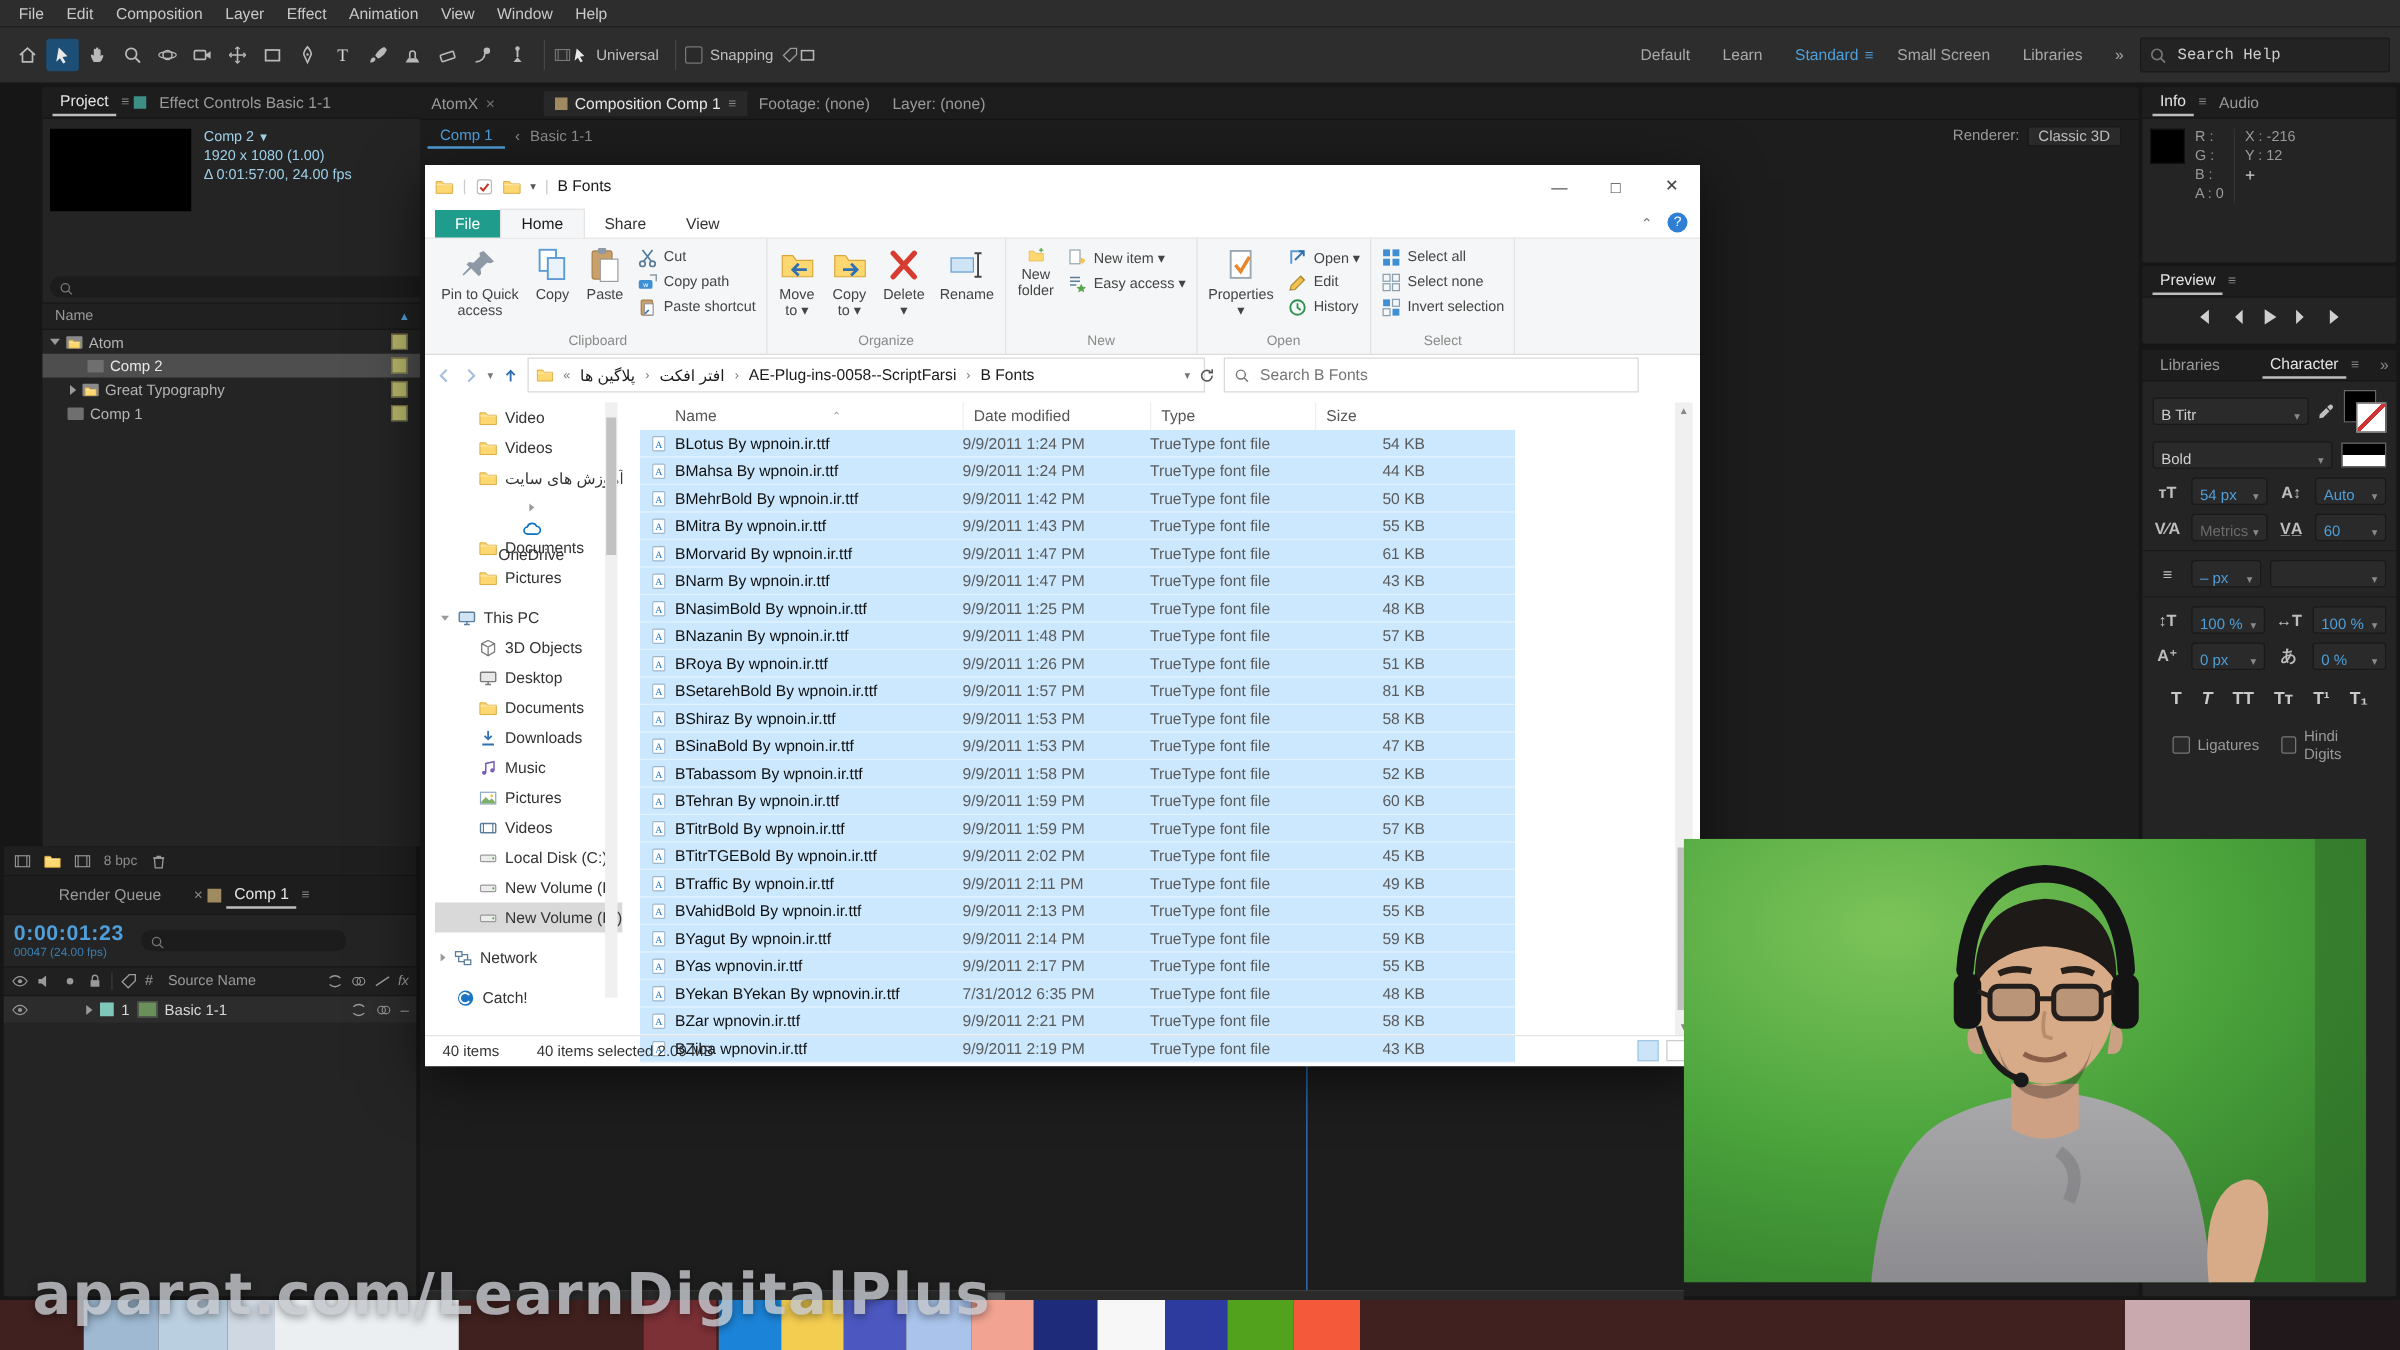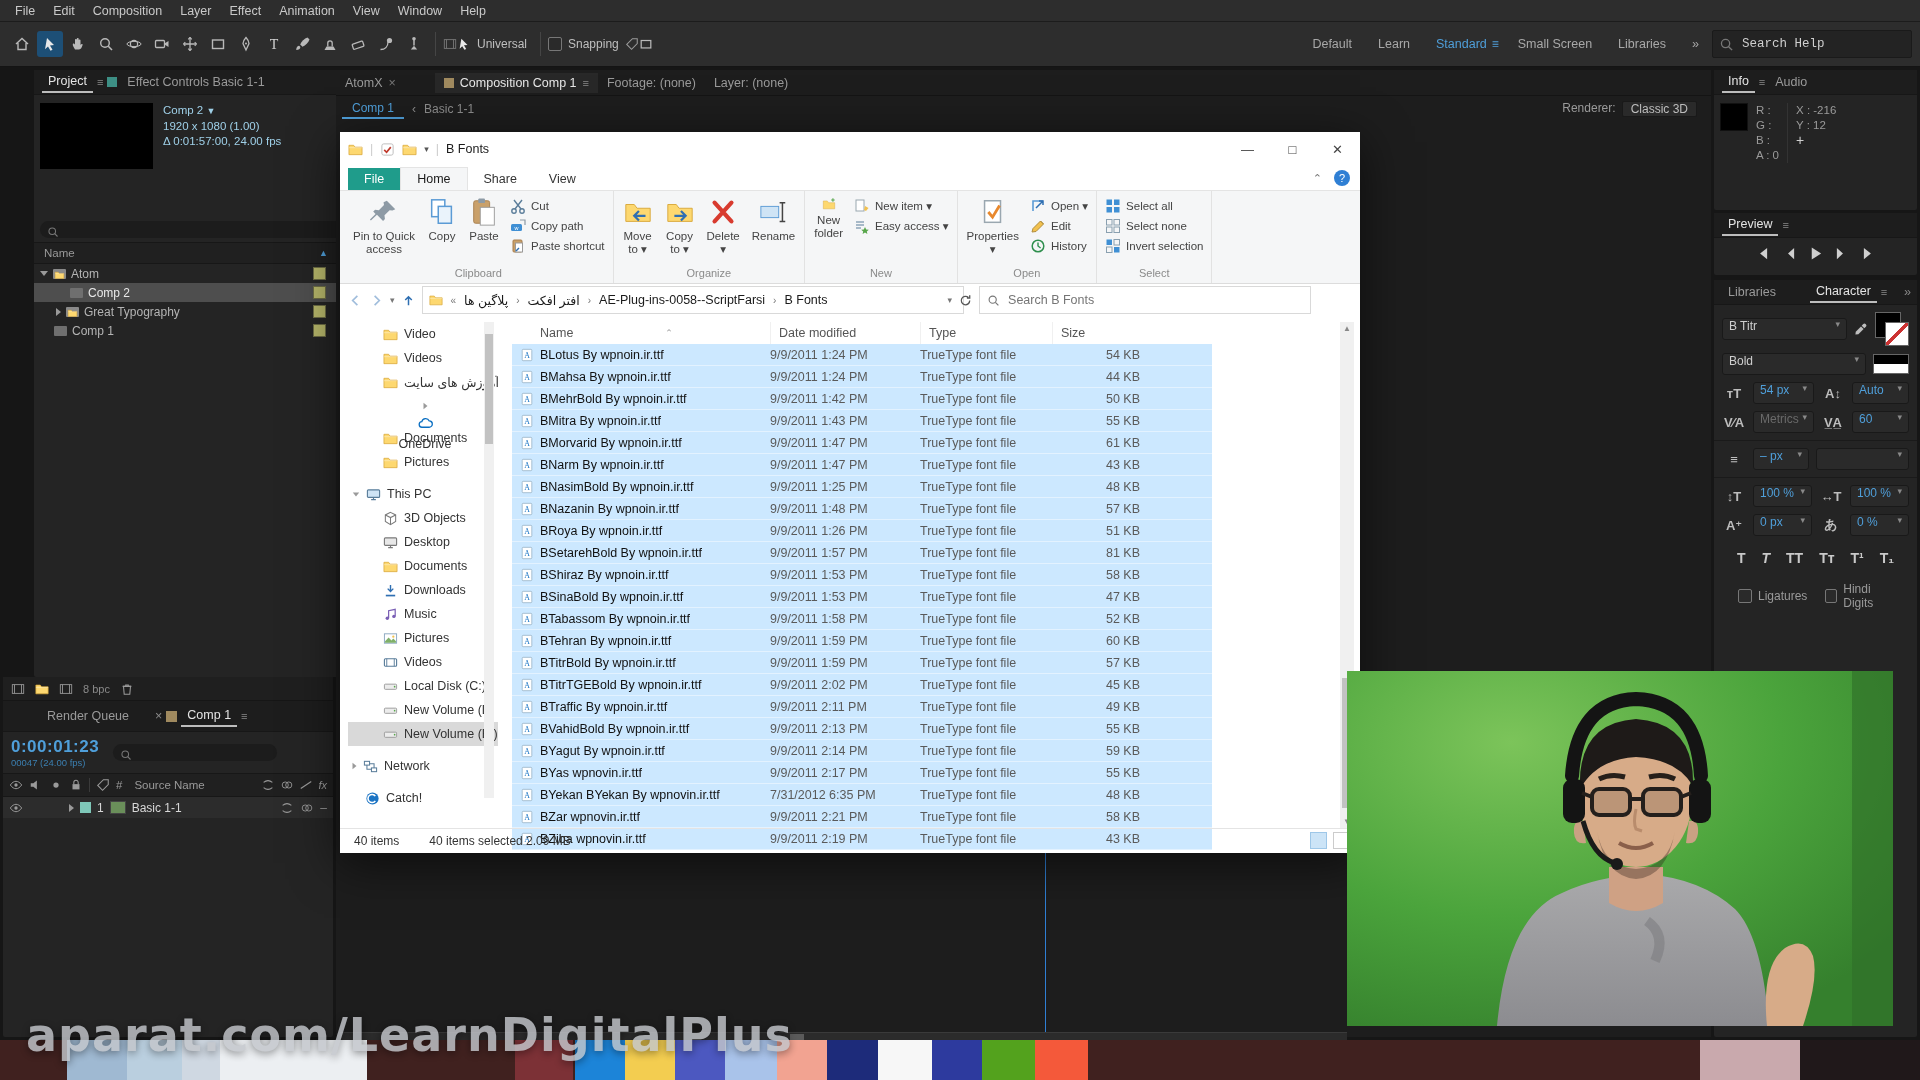--- a/index.html
+++ b/index.html
@@ -45,21 +45,21 @@
   .tl-head{display:flex;align-items:center;gap:6px;color:#9a9a9a;font-size:11.5px;height:22px;
            border-top:1px solid #171717;border-bottom:1px solid #171717;background:#202020;padding:0 6px;}
   .tl-layer{display:flex;align-items:center;gap:6px;color:#d8d8d8;font-size:12px;height:21px;background:#2c2c2c;padding:0 6px;}
   
   .vtab{display:flex;align-items:center;gap:6px;color:#9a9a9a;font-size:12.5px;padding:3px 9px;justify-content:flex-end;}
   .vtab.active{color:#e6e6e6;background:#282828;}
   .crumbbox{display:flex;align-items:center;gap:8px;font-size:12px;color:#8d8d8d;}
   .crumb-main{color:#4f9fda;background:#1d1d1d;padding:2px 10px;border-bottom:2px solid #4f9fda;}
   
   .cp-row{display:flex;align-items:center;gap:7px;margin:7px 8px;color:#a6a6a6;font-size:12px;}
-  .cp-box{display:flex;align-items:flex-start;justify-content:space-between;background:#2a2a2a;border:1px solid #191919;
+  .cp-box{display:flex;align-items:flex-end;justify-content:space-between;background:#2a2a2a;border:1px solid #191919;
           border-radius:3px;height:20px;padding:0 6px;color:#4f9fda;}
   .cp-caret{color:#8a8a8a;font-size:9px;}
   .cp-glyph{font-weight:bold;color:#bdbdbd;font-size:13px;min-width:24px;text-align:center;}
   .cp-check{display:flex;align-items:center;gap:6px;color:#9a9a9a;font-size:12px;}
   .cbox{width:12px;height:12px;border:1px solid #777;background:#2a2a2a;border-radius:2px;}
   .fauxbtn{color:#c9c9c9;font-size:14px;font-weight:bold;padding:0 8px;}
   
   .explorer{left:340px;top:132px;width:1020px;height:721px;background:#fff;z-index:10;
             box-shadow:0 10px 45px rgba(0,0,0,.6);font-size:12.5px;color:#1a1a1a;}
   .exp-title{height:34px;display:flex;align-items:center;gap:7px;padding-left:8px;position:relative;}

